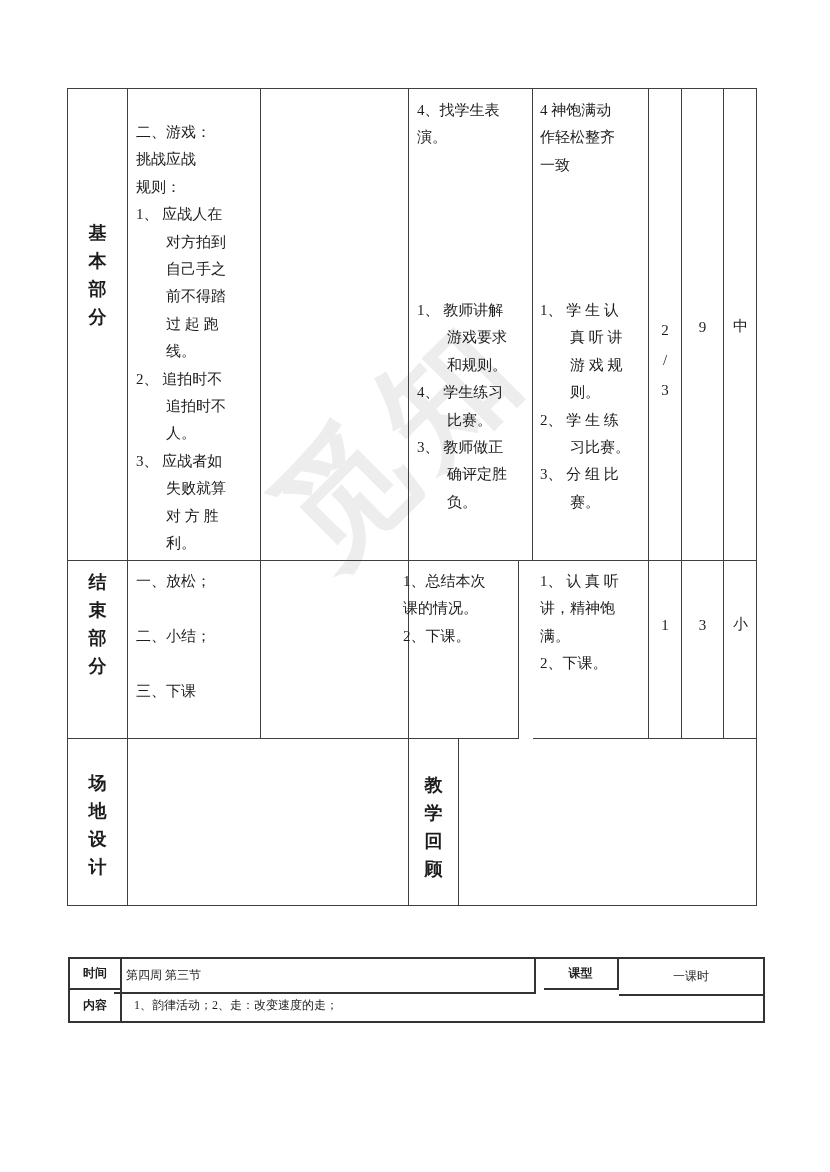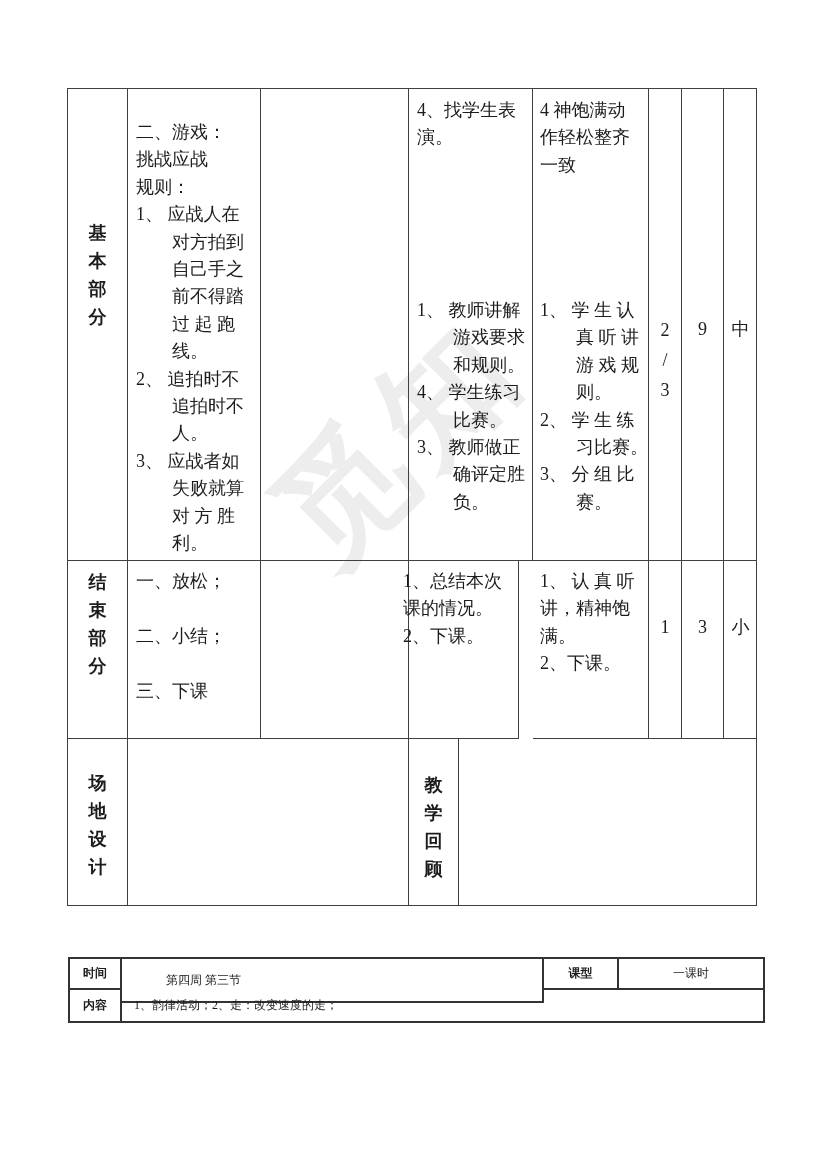--- a/index.html
+++ b/index.html
@@ -26,21 +26,21 @@
   }
   .cell { position:absolute; box-sizing:border-box;
           border-right:1px solid #3f3f3f; border-bottom:1px solid #3f3f3f; }
   .cell2 { position:absolute; box-sizing:border-box;
            border-right:2px solid #333333; border-bottom:2px solid #333333; }
   .noR { border-right:none !important; }
   .noB { border-bottom:none !important; }
   .vlabel { position:absolute; left:0; right:0; text-align:center;
             font-weight:bold; font-size:18px; }
   .vlabel .tc { line-height:28px; height:28px; }
-  .txt { position:absolute; font-size:18px; }
+  .txt { position:absolute; font-size:15px; }
   .txt .tl { line-height:27.4px; min-height:27.4px; white-space:pre; }
   .ctr { text-align:center; left:0; right:0; }
   .stack .tl { line-height:30px; min-height:30px; }
   .ib { display:flex; align-items:center; font-size:12px; height:100%; }
   .ib.bold { font-weight:bold; justify-content:center; }
   .ib.pad { padding-left:12px; }
   .ib.mid { justify-content:center; }
 </style>
 </head>
 <body>
@@ -205,27 +205,27 @@
     </div>
 
     <div class="cell noB noR" style="left:391px; top:650px; width:298px; height:167px;"></div>
   </div>
 
   <div class="tbl2" style="left:68px; top:957px; width:697px; height:66px;">
 
     <div class="cell2" style="left:0; top:0; width:52px; height:31px;">
       <div class="ib bold">时间</div>
     </div>
-    <div class="cell2" style="left:52px; top:0; width:422px; height:44px;padding-left:32px;">
+    <div class="cell2" style="left:44px; top:0; width:422px; height:35px;">
       <div class="ib pad">第四周 第三节</div>
     </div>
     <div class="cell2" style="left:474px; top:0; width:75px; height:31px;">
       <div class="ib bold">课型</div>
     </div>
-    <div class="cell2 noR" style="left:549px; top:0; width:144px; height:31px;">
+    <div class="cell2 noR" style="left:549px; top:0; width:144px; height:37px;">
       <div class="ib mid">一课时</div>
     </div>
 
     <div class="cell2 noB" style="left:0; top:31px; width:52px; height:31px;">
       <div class="ib bold">内容</div>
     </div>
     <div class="cell2 noB noR" style="left:52px; top:31px; width:641px; height:31px;">
       <div class="ib pad">1、韵律活动；2、走：改变速度的走；</div>
     </div>
   </div>

